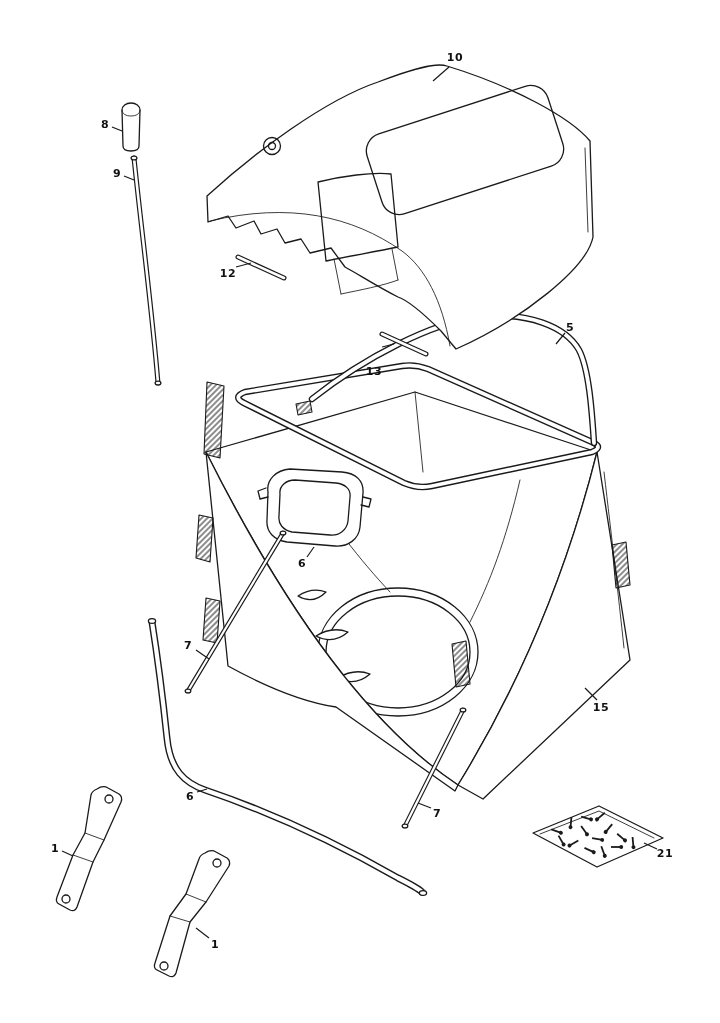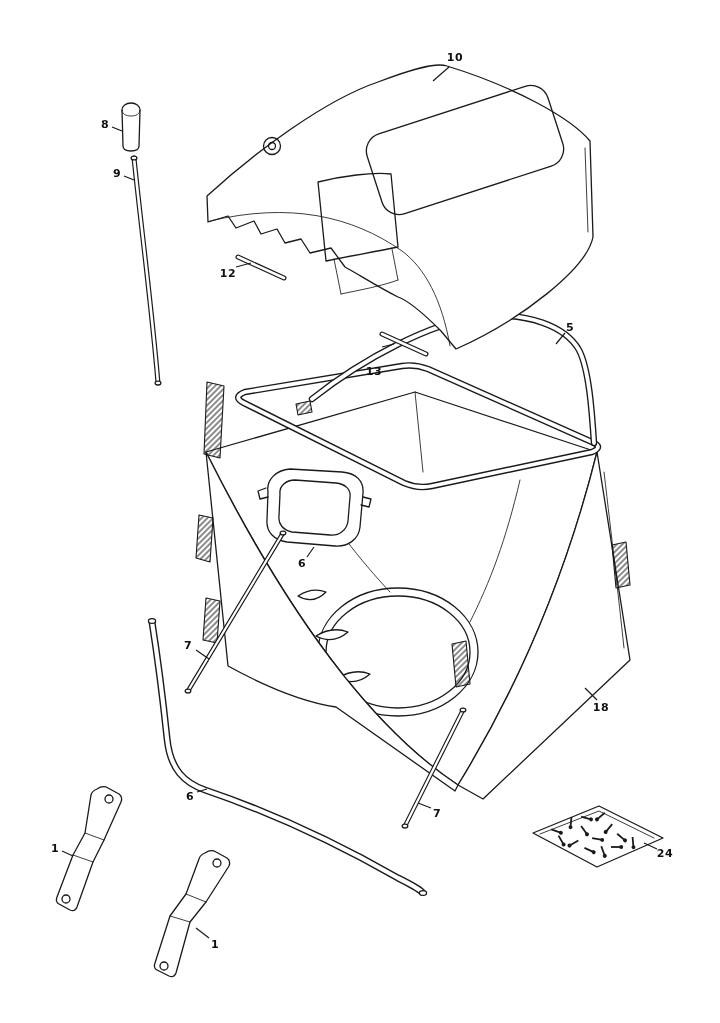--- a/index.html
+++ b/index.html
@@ -173,19 +173,19 @@
 </svg>
 
   <span class="callout" style="left:455px;top:57px">10</span>
   <span class="callout" style="left:105px;top:124px">8</span>
   <span class="callout" style="left:117px;top:173px">9</span>
   <span class="callout" style="left:228px;top:273px">12</span>
   <span class="callout" style="left:374px;top:371px">13</span>
   <span class="callout" style="left:570px;top:327px">5</span>
   <span class="callout" style="left:302px;top:563px">6</span>
   <span class="callout" style="left:188px;top:645px">7</span>
-  <span class="callout" style="left:601px;top:707px">18</span>
+  <span class="callout" style="left:601px;top:707px">15</span>
   <span class="callout" style="left:190px;top:796px">6</span>
   <span class="callout" style="left:437px;top:813px">7</span>
   <span class="callout" style="left:55px;top:848px">1</span>
-  <span class="callout" style="left:665px;top:853px">24</span>
+  <span class="callout" style="left:665px;top:853px">21</span>
   <span class="callout" style="left:215px;top:944px">1</span>
 </div>
 
 </body></html>

